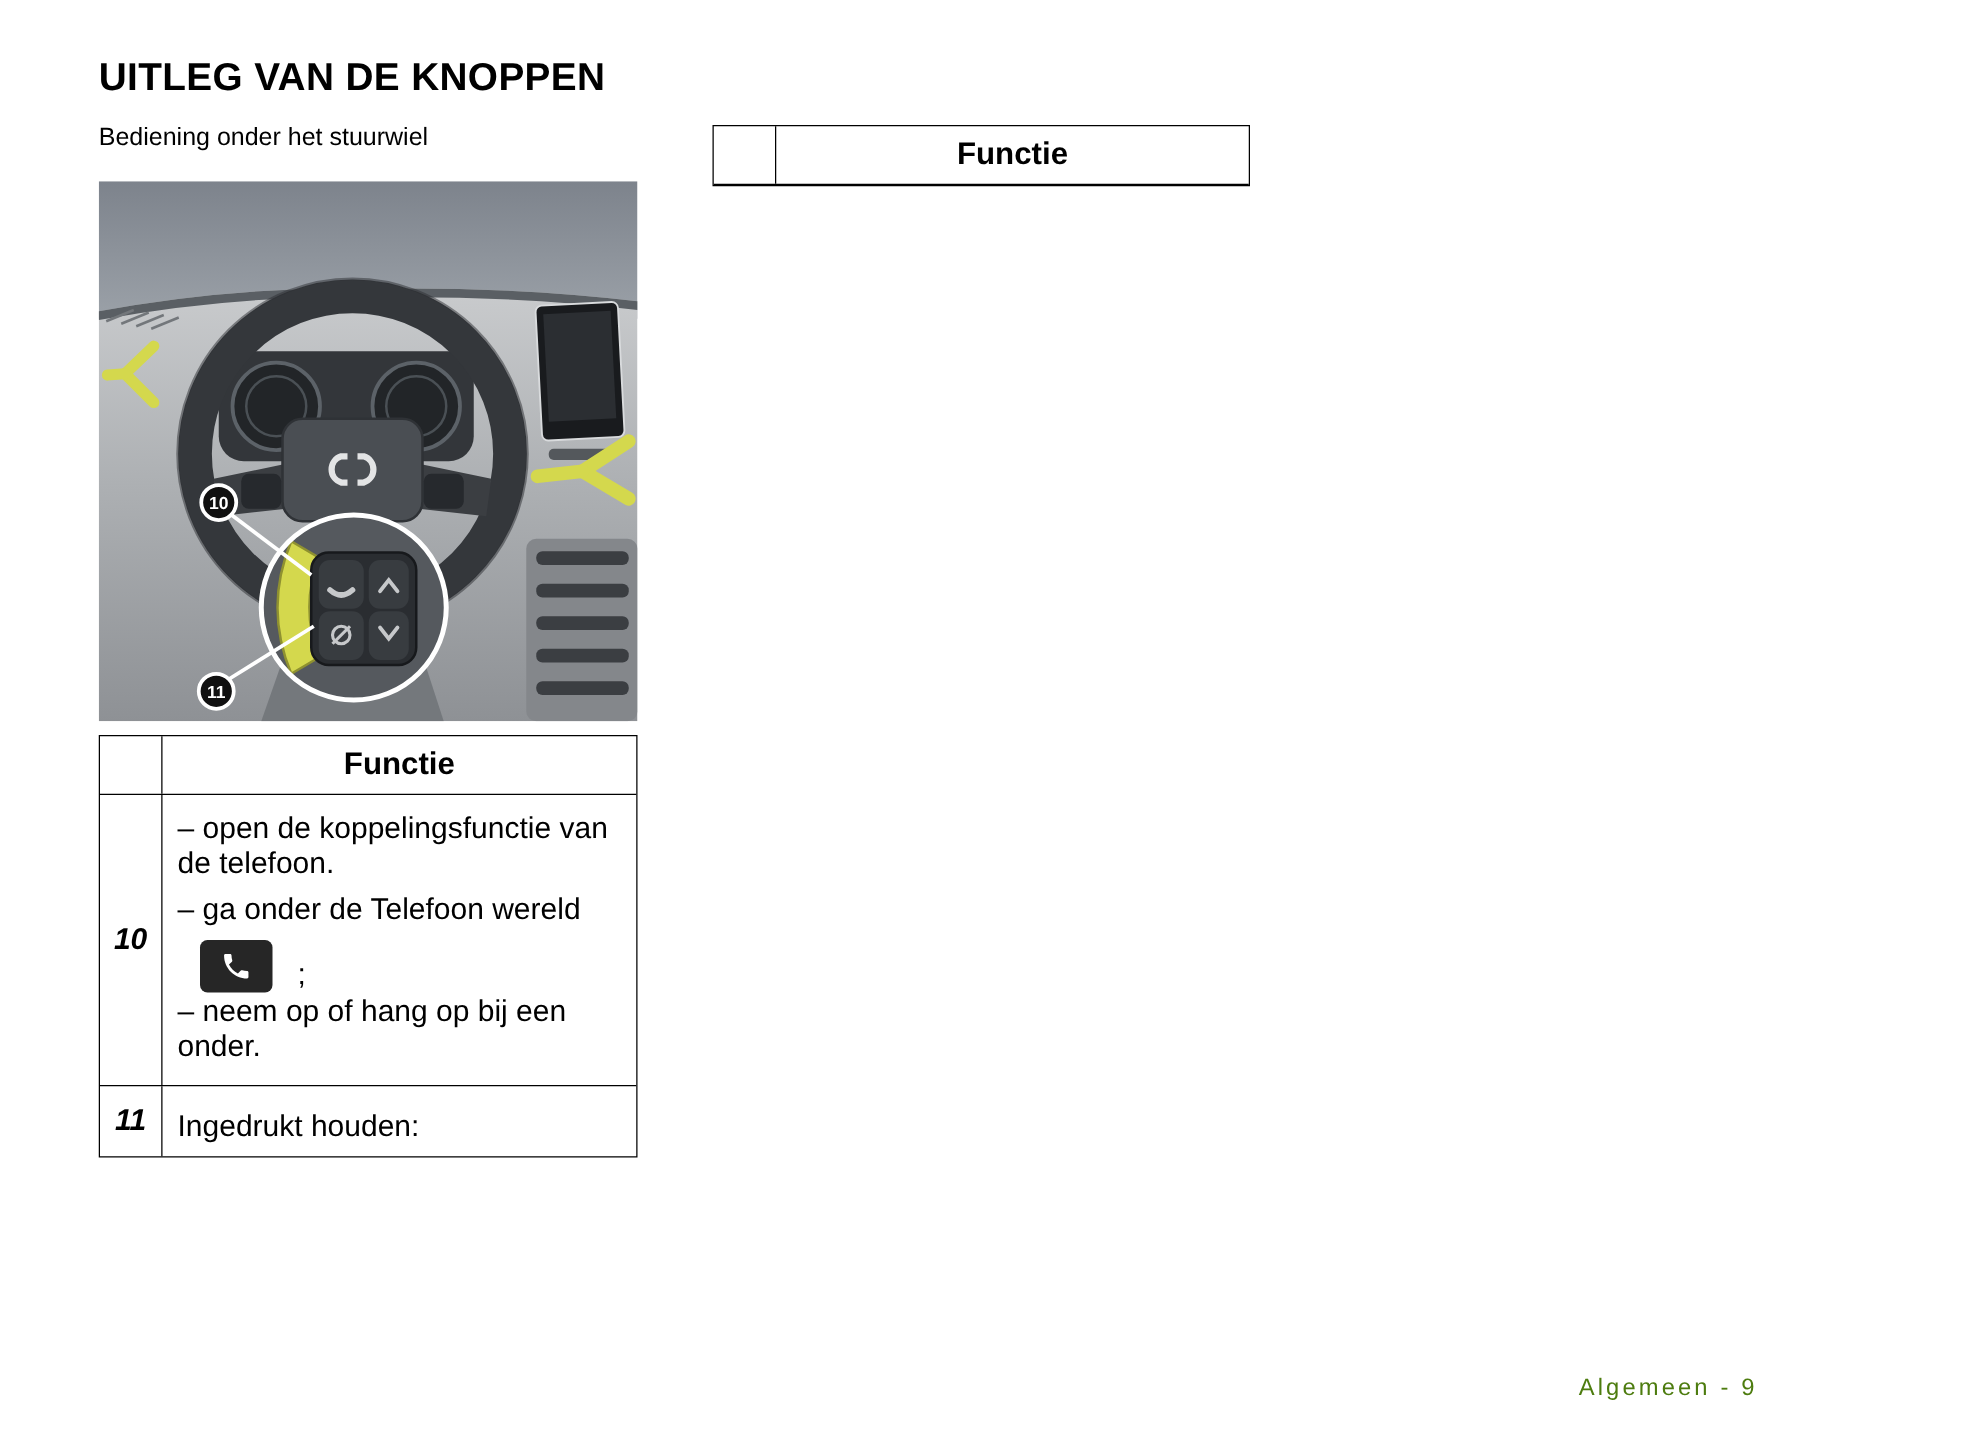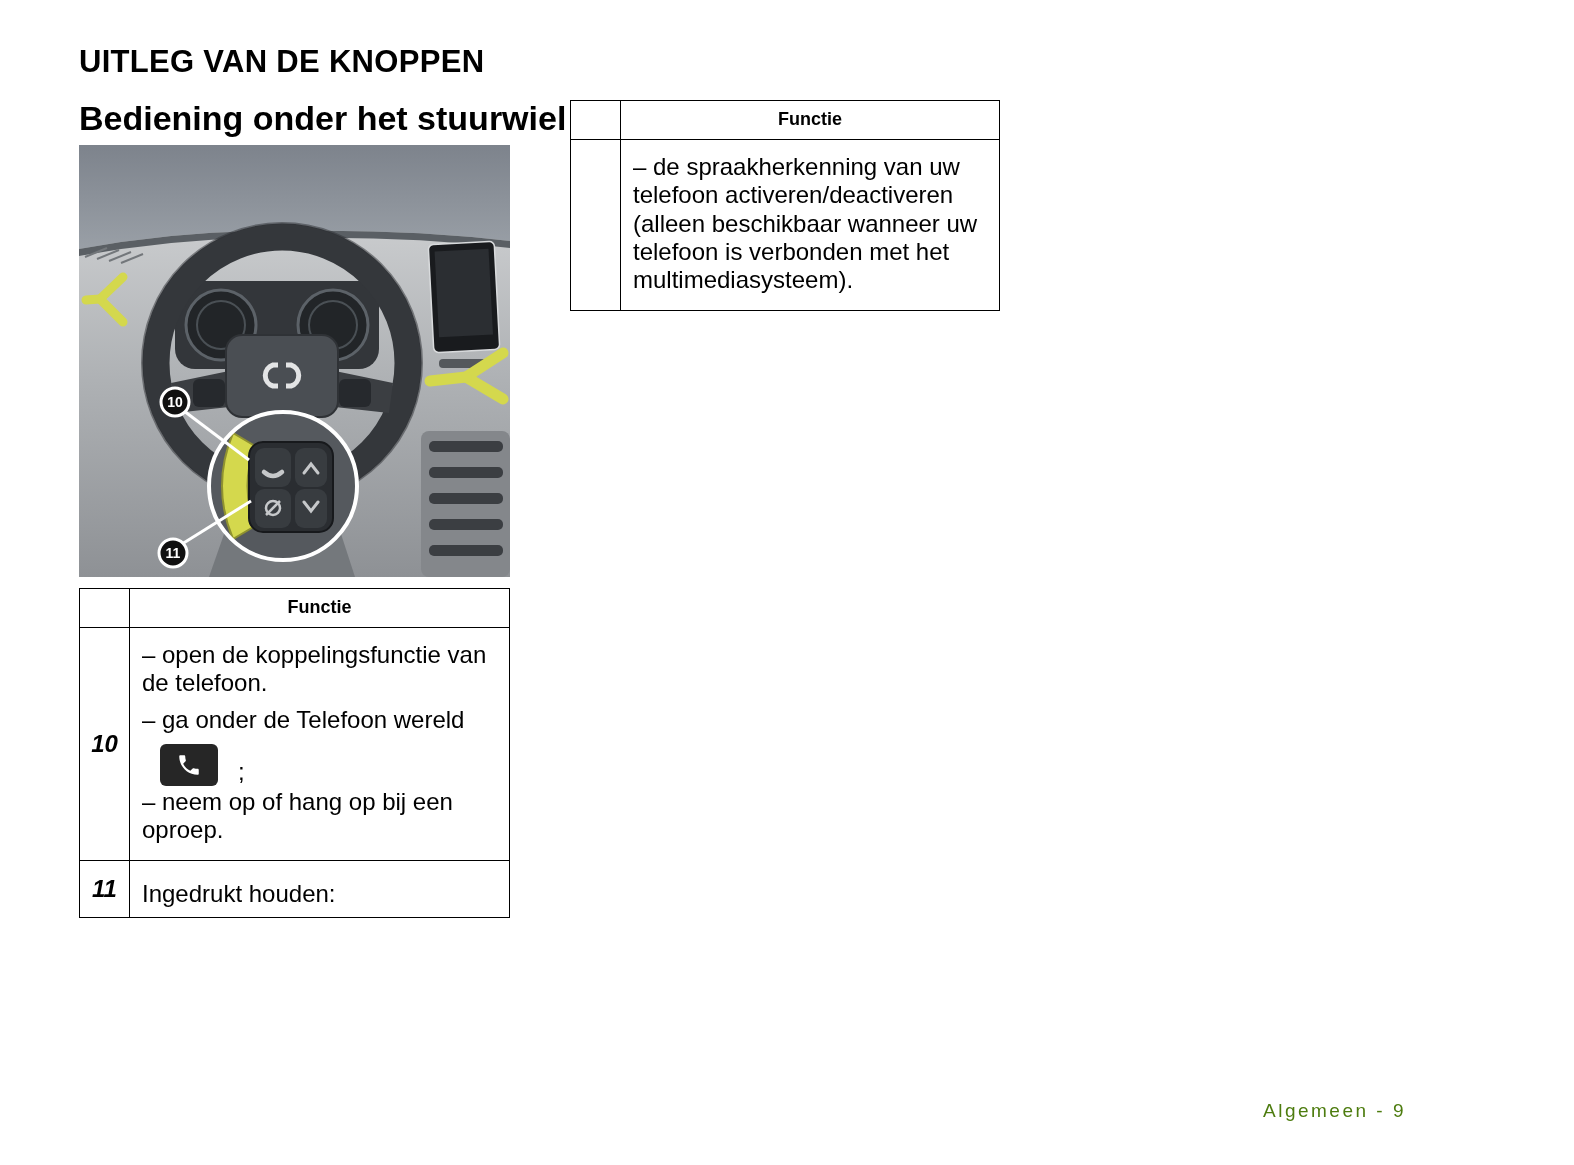--- a/index.html
+++ b/index.html
@@ -18,22 +18,22 @@
   .page-title {
     position: absolute;
     left: 79px; top: 44px;
     font-size: 31px;
     font-weight: bold;
     letter-spacing: 0.3px;
   }
   .section-subtitle {
     position: absolute;
     left: 79px; top: 99px;
-    font-size: 34px;
-    font-weight: bold;
+    font-size: 20px;
+    font-weight: normal;
   }
   .figure {
     position: absolute;
     left: 79px; top: 145px;
     width: 431px; height: 432px;
   }
   .figure svg { display: block; }
 
   .func-table {
     position: absolute;
@@ -45,21 +45,21 @@
 
   .ft-header {
     display: grid;
     grid-template-columns: 50px 1fr;
     border-bottom: 1.5px solid #000;
   }
   .ft-ref-head { border-right: 1.5px solid #000; }
   .ft-head-cell {
     text-align: center;
     font-weight: bold;
-    font-size: 18px;
+    font-size: 25px;
     padding: 8px 0 9px 0;
   }
   .ft-row { display: grid; grid-template-columns: 50px 1fr; }
   .ft-row + .ft-row { border-top: 1.5px solid #000; }
   .ft-ref {
     border-right: 1.5px solid #000;
     display: flex;
     align-items: center;
     justify-content: center;
     font-weight: bold;
@@ -228,23 +228,20 @@
     </svg>
   </div>
 
   <div class="func-table top-table">
     <div class="ft-header">
       <div class="ft-ref-head"></div>
       <div class="ft-head-cell">Functie</div>
     </div>
     <div class="ft-row">
       <div class="ft-ref"></div>
-      <div class="ft-cell">
-        <p>– de spraakherkenning van uw telefoon activeren/deactiveren (alleen beschikbaar wanneer uw telefoon is verbonden met het multimediasysteem).</p>
-      </div>
     </div>
   </div>
 
   <div class="func-table bottom-table">
     <div class="ft-header">
       <div class="ft-ref-head"></div>
       <div class="ft-head-cell">Functie</div>
     </div>
 
     <div class="ft-row">
@@ -253,21 +250,21 @@
         <p>– open de koppelingsfunctie van de telefoon.</p>
         <p>– ga onder de Telefoon wereld</p>
         <div class="icon-line">
           <span class="phone-chip">
             <svg width="26" height="26" viewBox="0 0 24 24" aria-hidden="true">
               <path fill="#ffffff" d="M6.62 10.79c1.44 2.83 3.76 5.14 6.59 6.59l2.2-2.2c.27-.27.67-.36 1.02-.24 1.12.37 2.33.57 3.57.57.55 0 1 .45 1 1V20c0 .55-.45 1-1 1-9.39 0-17-7.61-17-17 0-.55.45-1 1-1h3.5c.55 0 1 .45 1 1 0 1.25.2 2.45.57 3.57.11.35.03.74-.25 1.02l-2.2 2.2z"></path>
             </svg>
           </span>
           <span class="semi">;</span>
         </div>
-        <p>– neem op of hang op bij een oproep.</p>
+        <p>– neem op of hang op bij een onder.</p>
       </div>
     </div>
 
     <div class="ft-row">
       <div class="ft-ref">11</div>
       <div class="ft-cell ft-cell-center">
         <p>Ingedrukt houden:</p>
       </div>
     </div>
   </div>

